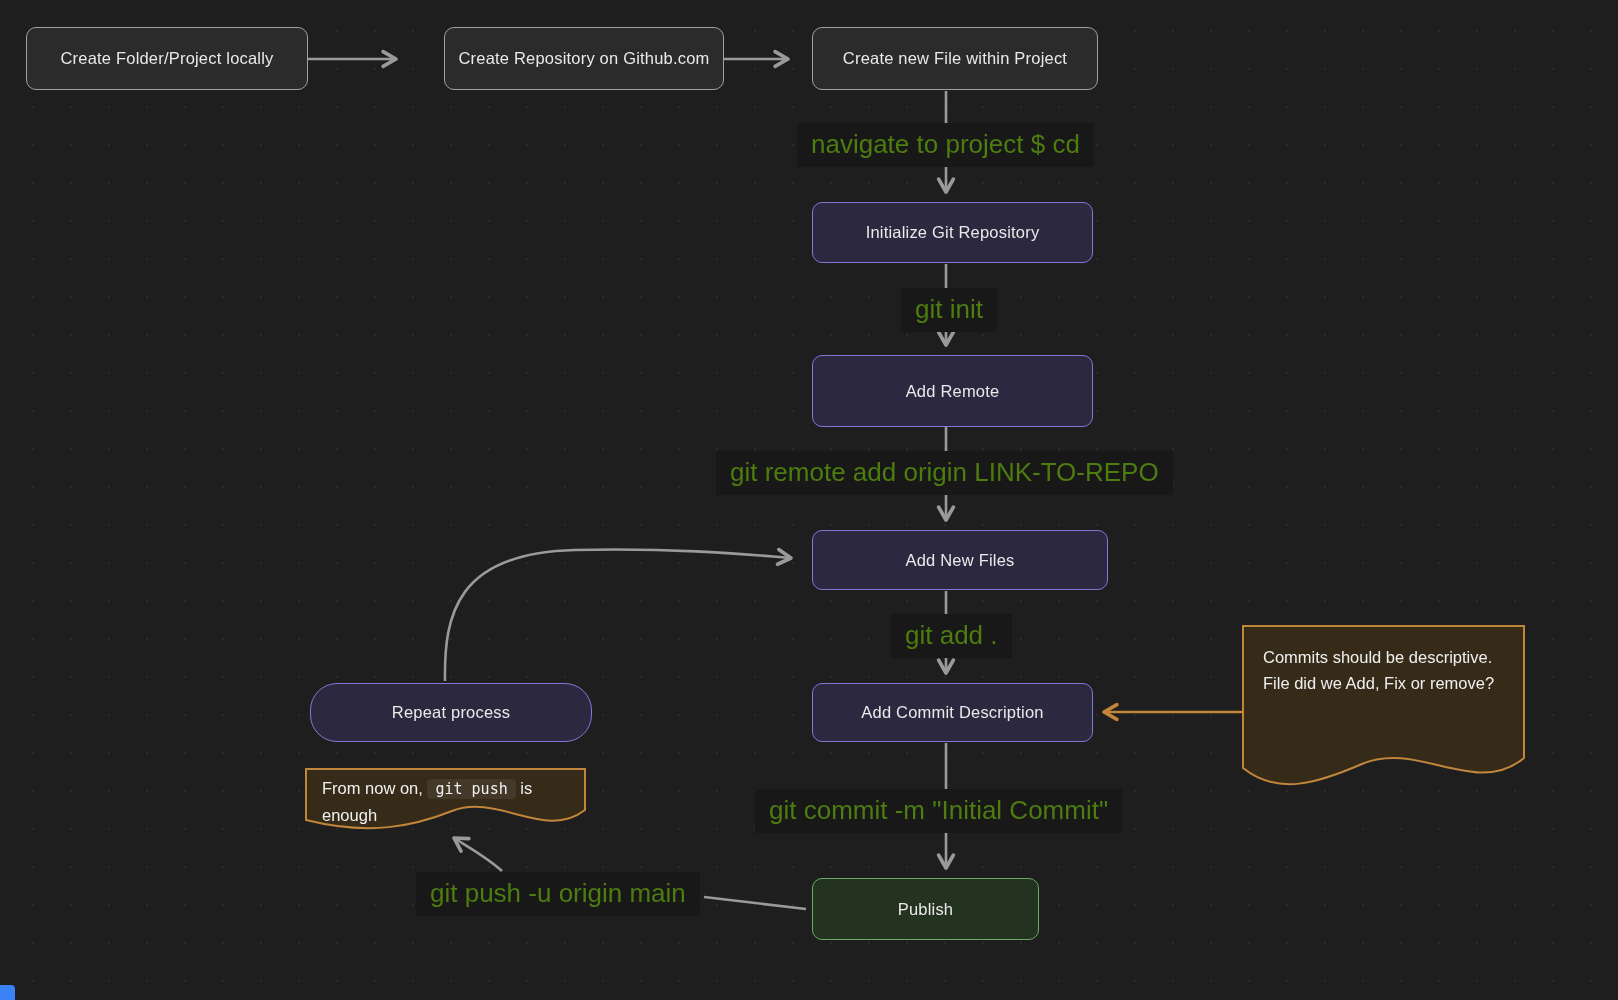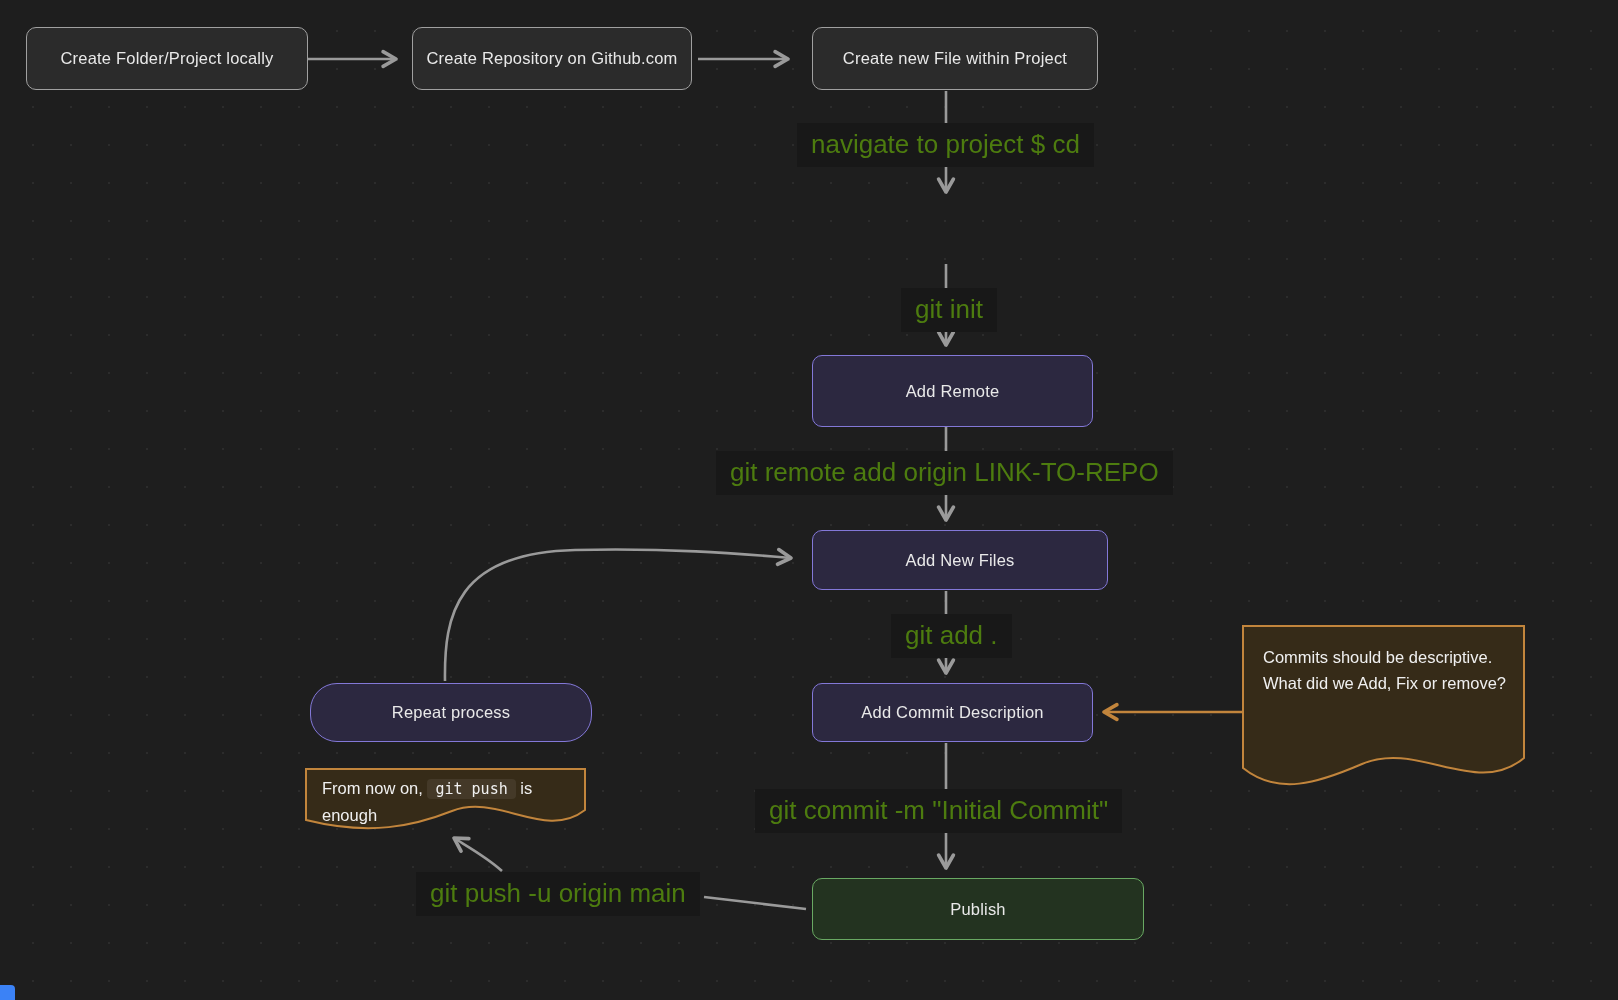--- a/index.html
+++ b/index.html
@@ -77,49 +77,52 @@
     <path d="M1243,712 H1104" stroke="#c2853c" stroke-width="2.6" fill="none" marker-end="url(#mOrange)"></path>
 
     <path d="M306,769 L585,769 L585,810 C545,841 498,793 452,811 C414,826 370,836 306,820 Z" fill="#362b18" stroke="#c2853c" stroke-width="2"></path>
 
     <path d="M1243,626 L1524,626 L1524,758 C1476,798 1418,740 1362,764 C1318,783 1278,796 1243,768 Z" fill="#362b18" stroke="#c2853c" stroke-width="2"></path>
   </svg>
 
   <div class="node gray" style="left:20px;  top:27px;  width:282px; height:63px;">
     <span>Create Folder/Project locally</span>
   </div>
-  <div class="node gray" style="left:406px; top:27px;  width:280px; height:63px;">
+  <div class="node gray" style="left:438px; top:27px;  width:280px; height:63px;">
     <span>Create Repository on Github.com</span>
   </div>
   <div class="node gray" style="left:806px; top:27px;  width:286px; height:63px;">
     <span>Create new File within Project</span>
+  </div>
+  <div class="node purple" style="left:806px; top:202px; width:281px; height:61px;">
+    <span>Initialize Git Repository</span>
   </div>
   <div class="node purple" style="left:806px; top:355px; width:281px; height:72px;">
     <span>Add Remote</span>
   </div>
   <div class="node purple" style="left:806px; top:530px; width:296px; height:60px;">
     <span>Add New Files</span>
   </div>
   <div class="node purple" style="left:806px; top:683px; width:281px; height:59px;">
     <span>Add Commit Description</span>
   </div>
-  <div class="node green" style="left:806px; top:878px; width:332px; height:62px;">
+  <div class="node green" style="left:806px; top:878px; width:227px; height:62px;">
     <span>Publish</span>
   </div>
   <div class="node purple" style="left:304px; top:683px; width:282px; height:59px;border-radius:27px;">
     <span>Repeat process</span>
   </div>
 
   <div class="cmd-label" style="left:797px;  top:123px;">navigate to project $ cd</div>
   <div class="cmd-label" style="left:901px;  top:288px;">git init</div>
   <div class="cmd-label" style="left:716px;  top:451px;">git remote add origin LINK-TO-REPO</div>
   <div class="cmd-label" style="left:891px;  top:614px;">git add .</div>
   <div class="cmd-label" style="left:755px;  top:789px;">git commit -m "Initial Commit"</div>
   <div class="cmd-label" style="left:416px;  top:872px;">git push -u origin main</div>
 
   <div class="note-text" style="left:322px; top:775px; width:240px;">
     <span>From now on, </span><code>git push</code><span> is enough</span>
   </div>
-  <div class="note-text" style="left:1263px; top:644px; width:250px;">Commits should be descriptive. What did we Add, Fix or remove?</div>
+  <div class="note-text" style="left:1263px; top:644px; width:250px;">Commits should be descriptive. File did we Add, Fix or remove?</div>
 
   <div class="corner-accent"></div>
 
 </div>
 
 </body></html>

